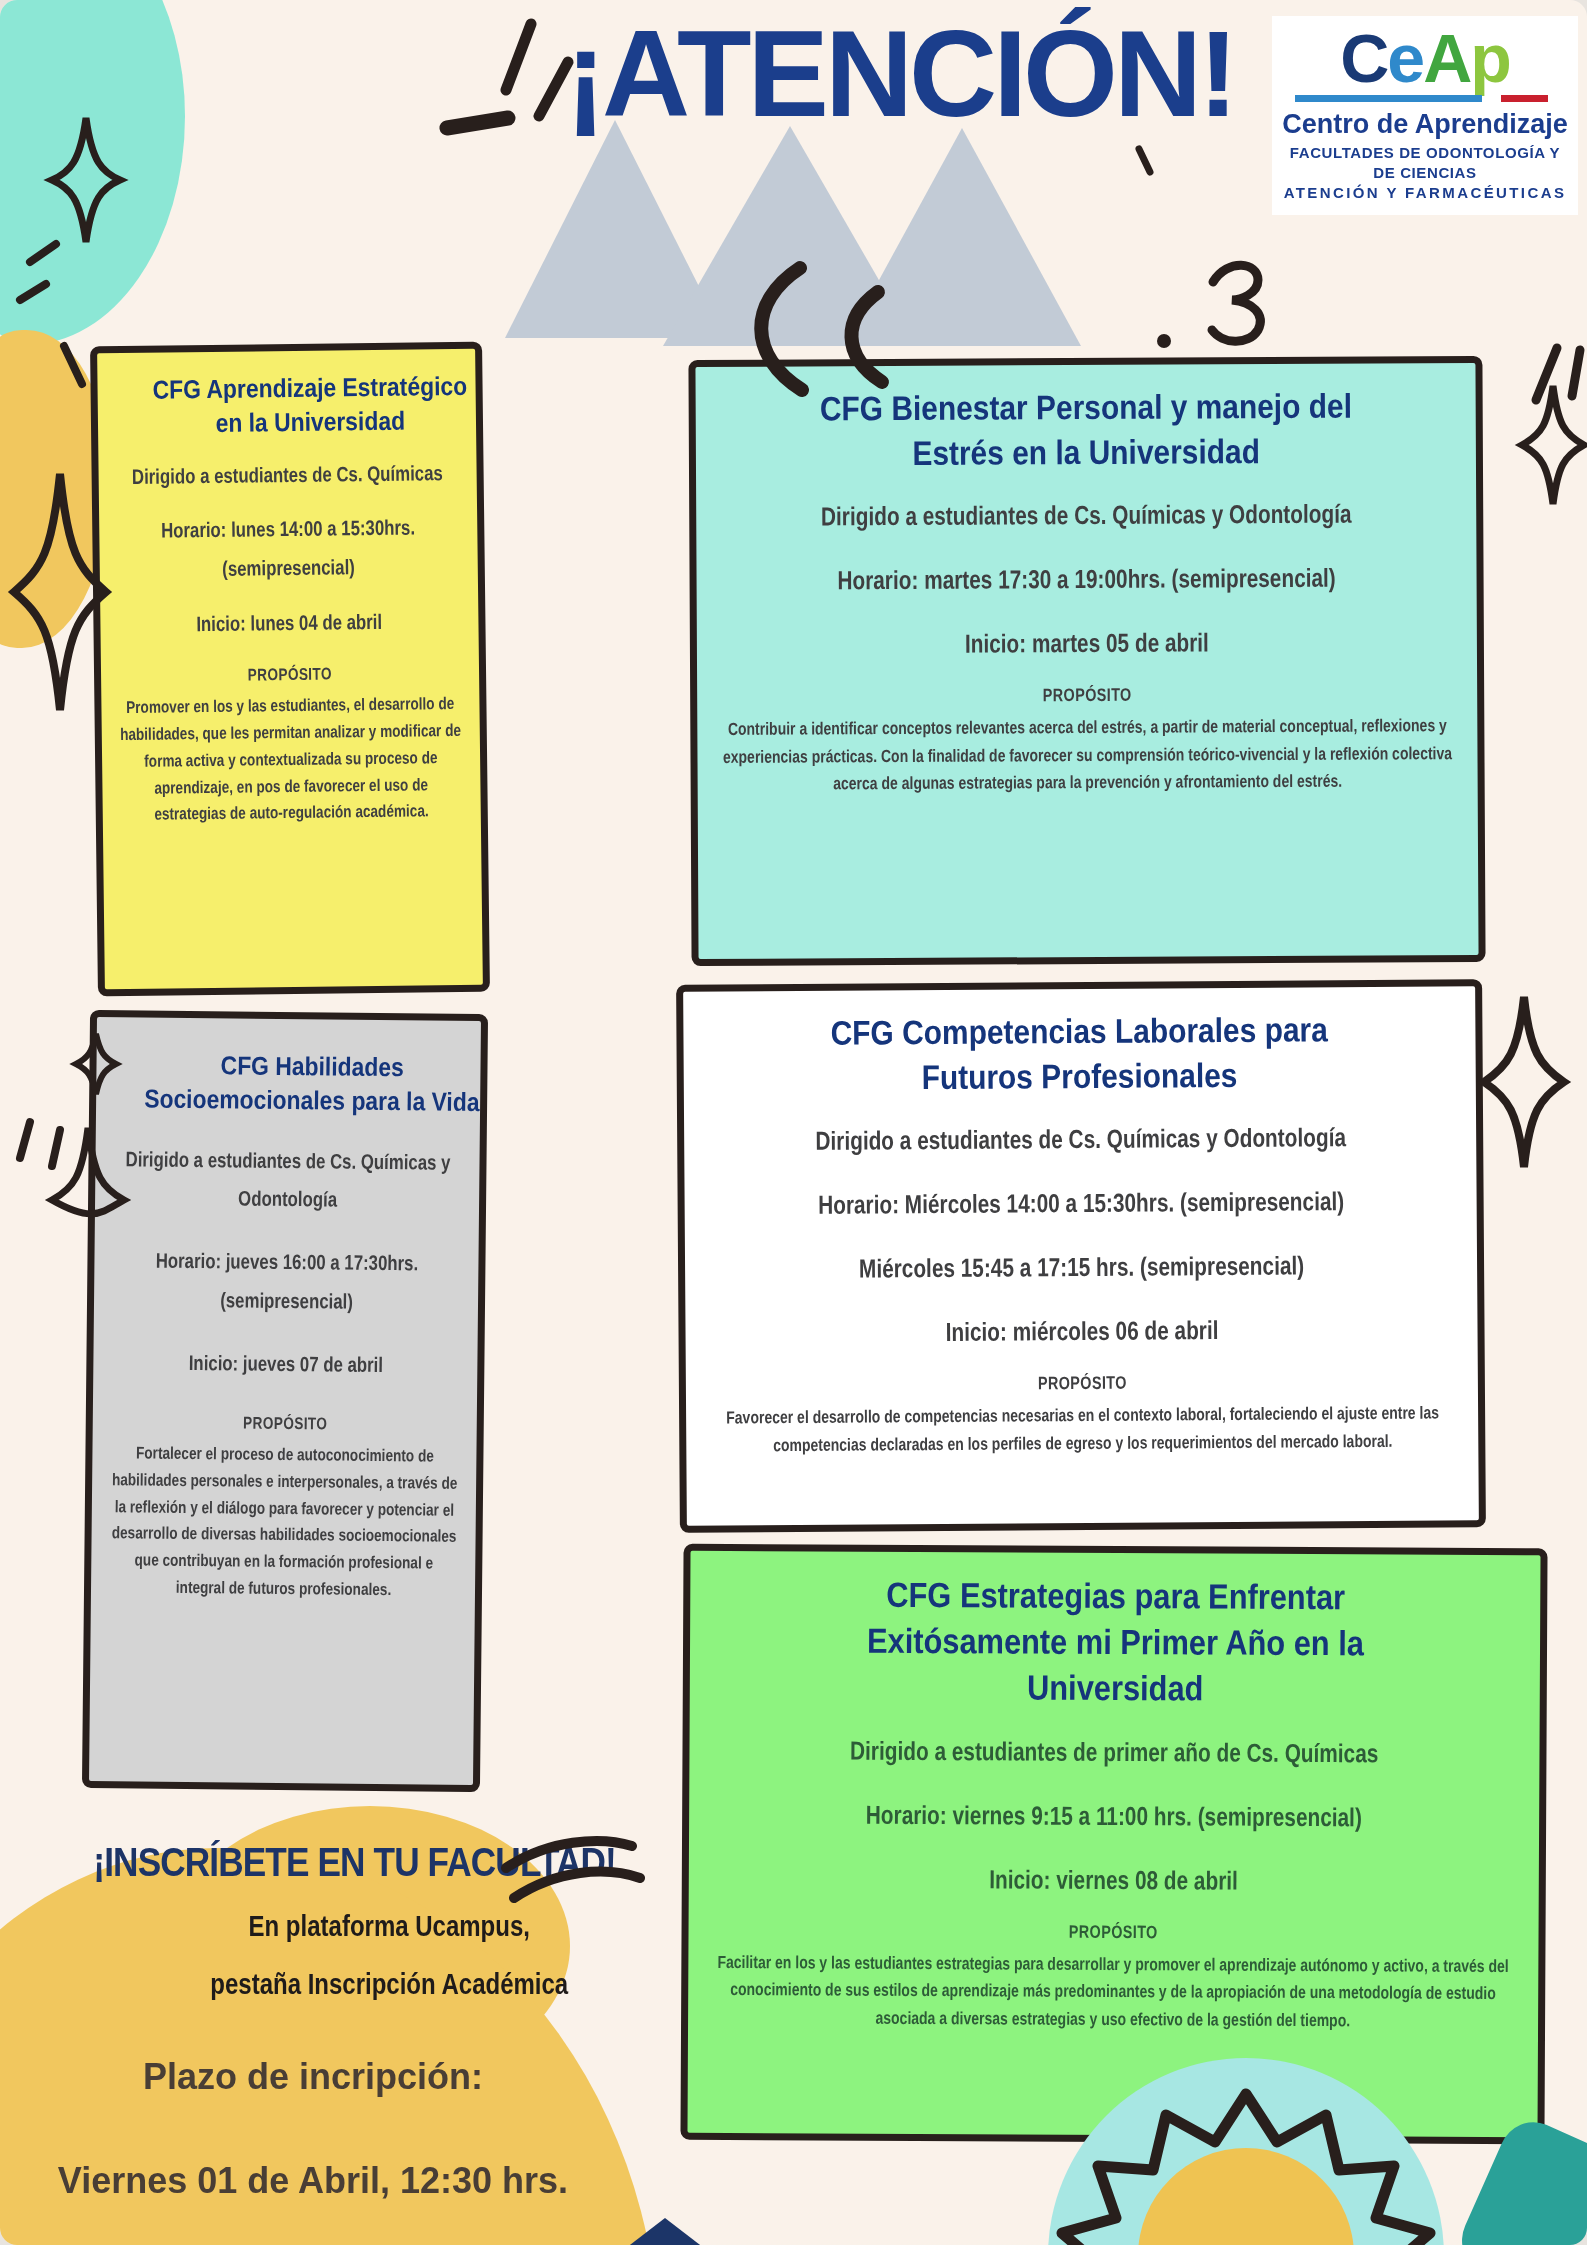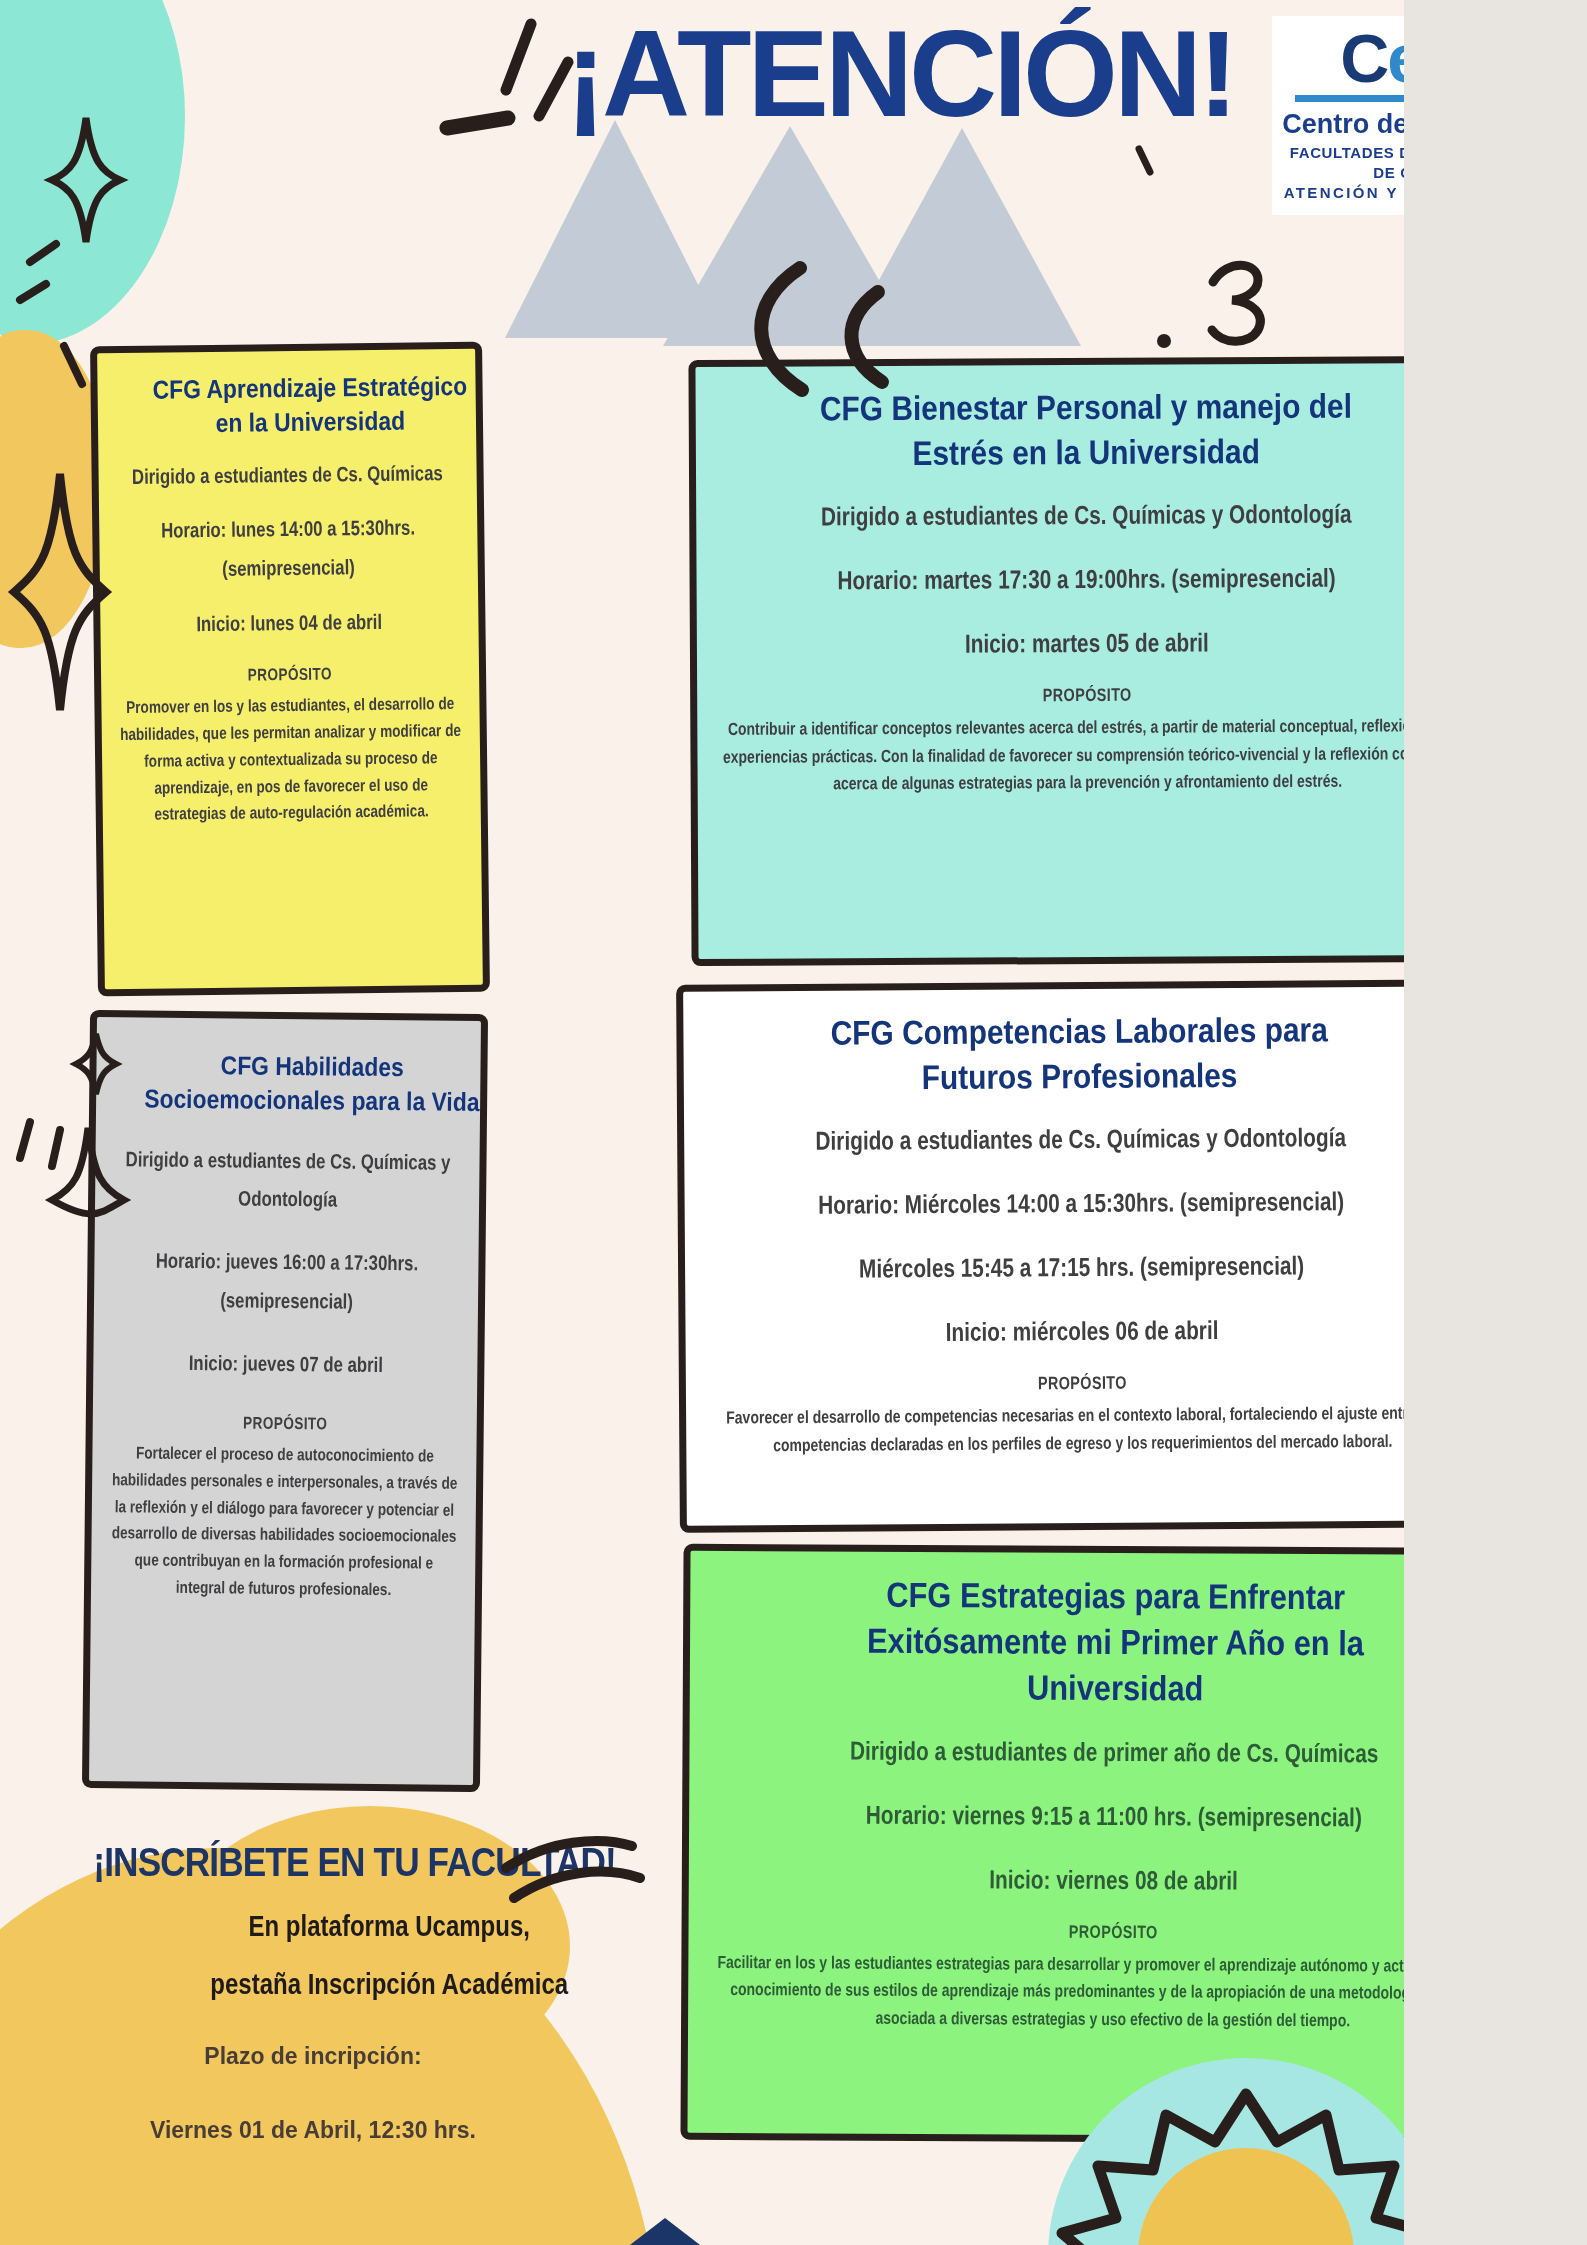--- a/index.html
+++ b/index.html
@@ -1,17 +1,17 @@
 <!DOCTYPE html>
 <html><head>
 <meta charset="utf-8">
 <style>
   html,body{margin:0;padding:0;background:#e8e4df;}
-  .page{position:relative;width:1404px;height:2245px;background:#FAF2EA;overflow:hidden;
-        font-family:"Liberation Sans",sans-serif;}
+  .page{position:relative;width:1587px;height:2245px;background:#FAF2EA;overflow:hidden;
+        font-family:"Liberation Sans",sans-serif;border-radius:17px;}
   
   .blob-teal-tl{position:absolute;left:-70px;top:-95px;width:255px;height:440px;background:#8CE7D5;
     border-radius:46% 54% 62% 38% / 38% 48% 52% 62%;z-index:1;}
   .blob-yellow-left{position:absolute;left:-55px;top:330px;width:165px;height:318px;background:#F1C75E;
     border-radius:48% 52% 55% 45% / 52% 48% 55% 45%;z-index:1;}
   .blob-yellow-bottom{position:absolute;left:-150px;top:1848px;width:810px;height:640px;background:#F1C75E;
     border-radius:50% 60% 0 0 / 72% 88% 0 0;z-index:1;}
   .blob-yellow-bump{position:absolute;left:170px;top:1806px;width:400px;height:280px;background:#F1C75E;
     border-radius:50%;z-index:1;}
   .tri{position:absolute;background:#C2CBD6;z-index:1;clip-path:polygon(50% 0,0 100%,100% 100%);}
@@ -74,21 +74,21 @@
   .card-yellow .b-line,.card-teal .b-line,.card-white .b-line,.card-green .b-line,.card-gray .b-line{margin-top:16px;}
   .card-gray .card-title{margin-top:14px;}
   .card-gray .b-line{margin-top:24px;}
   .card-gray .b-label{margin-top:30px;}
   .card-green .card-text,.card-green .b-label{color:#2D5C37;}
   .card-green .card-body{color:#2D5C37;}
   
   .enroll{position:absolute;left:8px;top:1840px;width:610px;text-align:center;z-index:3;}
   .enroll-heading{font-size:40px;font-weight:800;color:#1D3467;letter-spacing:-1px;margin:0 0 10px;}
   .enroll-line{font-size:30px;font-weight:800;color:#1F1B1A;margin:24px 0 0;}
-  .enroll-deadline{font-size:23px;font-weight:800;color:#493E35;margin:38px 0 0;line-height:1.55;}
+  .enroll-deadline{font-size:36px;font-weight:800;color:#493E35;margin:48px 0 0;line-height:1.55;}
   
   .doodles{position:absolute;left:0;top:0;z-index:8;pointer-events:none;}
 </style>
 </head>
 <body>
 
 <div class="page">
 
   <div class="blob-teal-tl"></div>
   <div class="blob-yellow-left"></div>

